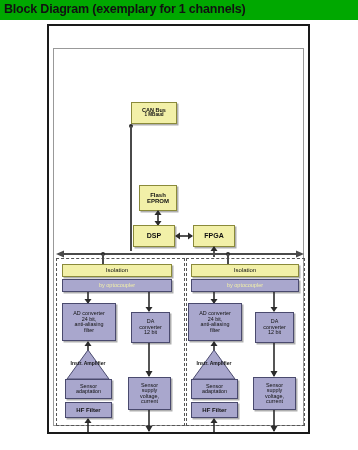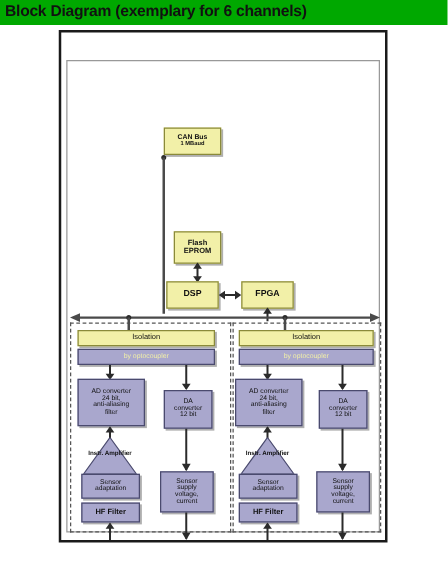--- a/index.html
+++ b/index.html
@@ -83,21 +83,21 @@
   .canbus-label{
     position:absolute;font-size:7px;color:#b05ca5;white-space:nowrap;
   }
 </style>
 </head>
 <body>
 
 <div id="root">
 
   <div class="title-banner"></div>
-  <div class="title-text">Block Diagram (exemplary for 6 channels)</div>
+  <div class="title-text">Block Diagram (exemplary for 1 channels)</div>
 
   <svg class="arrow" style="left:54px;top:34px;width:250px;height:12px;" viewBox="0 0 250 12">
     <line x1="8" y1="6" x2="242" y2="6" stroke="#b05ca5" stroke-width="1.6"></line>
     <polygon points="0,6 9,2 9,10" fill="#b05ca5"></polygon>
     <polygon points="250,6 241,2 241,10" fill="#b05ca5"></polygon>
   </svg>
   <div class="canbus-label" style="left:110px;top:24px;">CAN Bus</div>
 
   <div class="ln ln-pink vpink" style="left:154px;top:40px;height:62px;"></div>
   <svg class="arrow" style="left:149px;top:38px;width:12px;height:9px;" viewBox="0 0 12 9">

